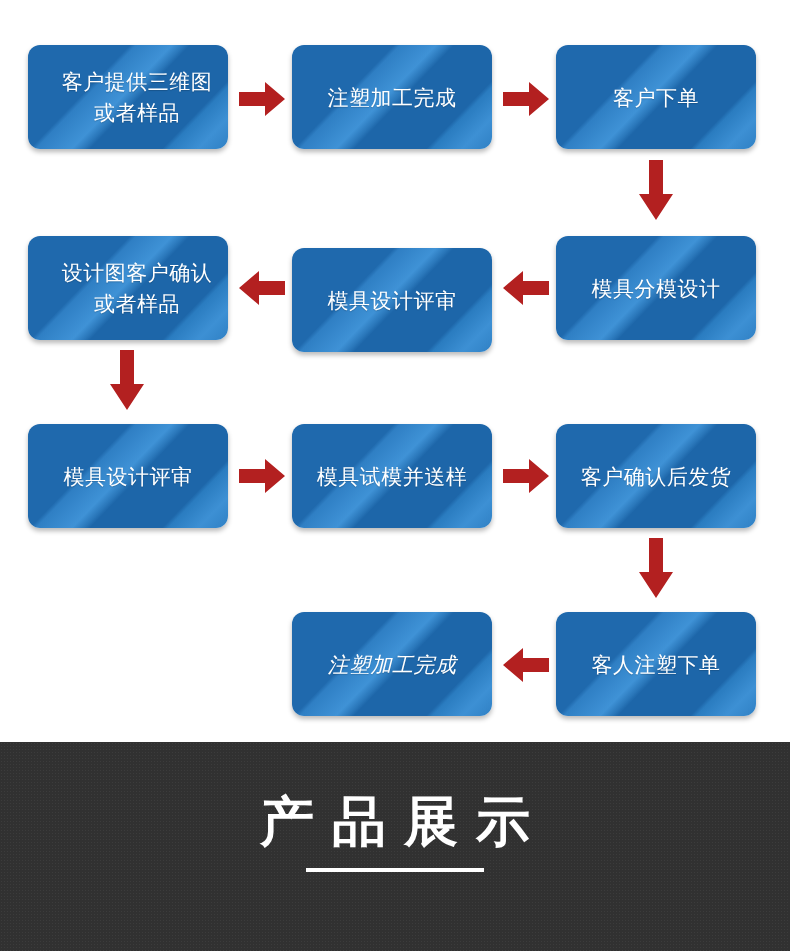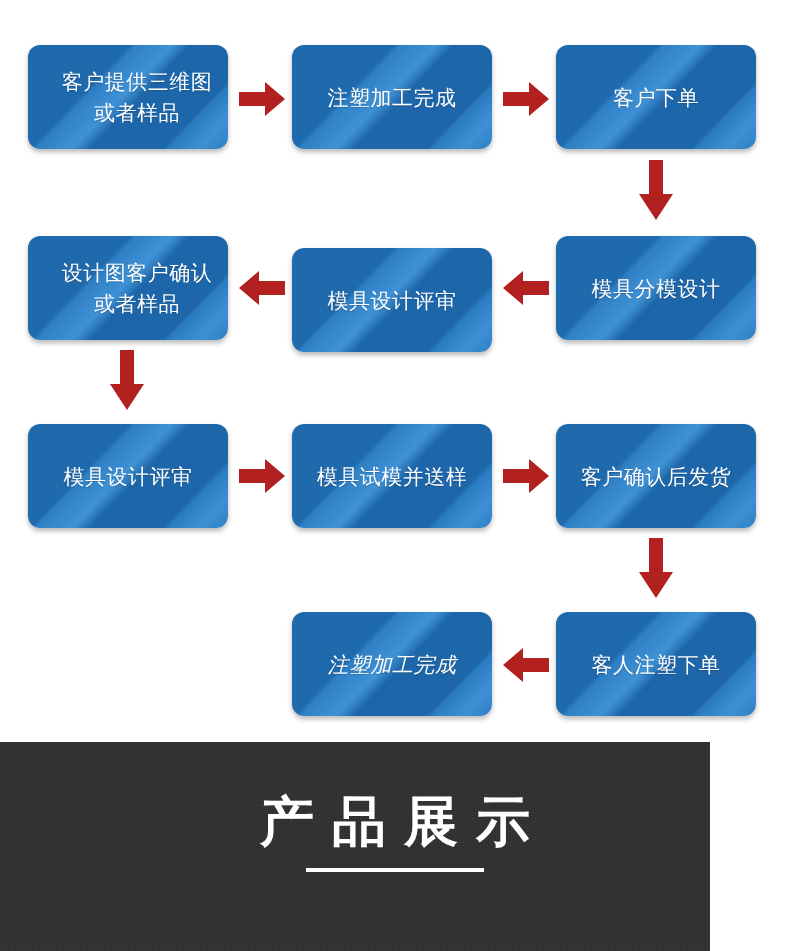--- a/index.html
+++ b/index.html
@@ -60,21 +60,21 @@
   .arrow {
     position: absolute;
   }
   .arrow svg { display: block; }
 
   
   #banner {
     position: absolute;
     left: 0;
     top: 742px;
-    width: 710px;
+    width: 790px;
     height: 209px;
     background-color: #313131;
     background-image:
       radial-gradient(rgba(255,255,255,0.055) 0.6px, transparent 0.7px),
       radial-gradient(rgba(0,0,0,0.22) 0.6px, transparent 0.7px),
       radial-gradient(rgba(255,255,255,0.035) 0.5px, transparent 0.6px);
     background-size: 3px 3px, 4px 4px, 2px 2px;
     background-position: 0 0, 1px 2px, 2px 1px;
     overflow: hidden;
   }

